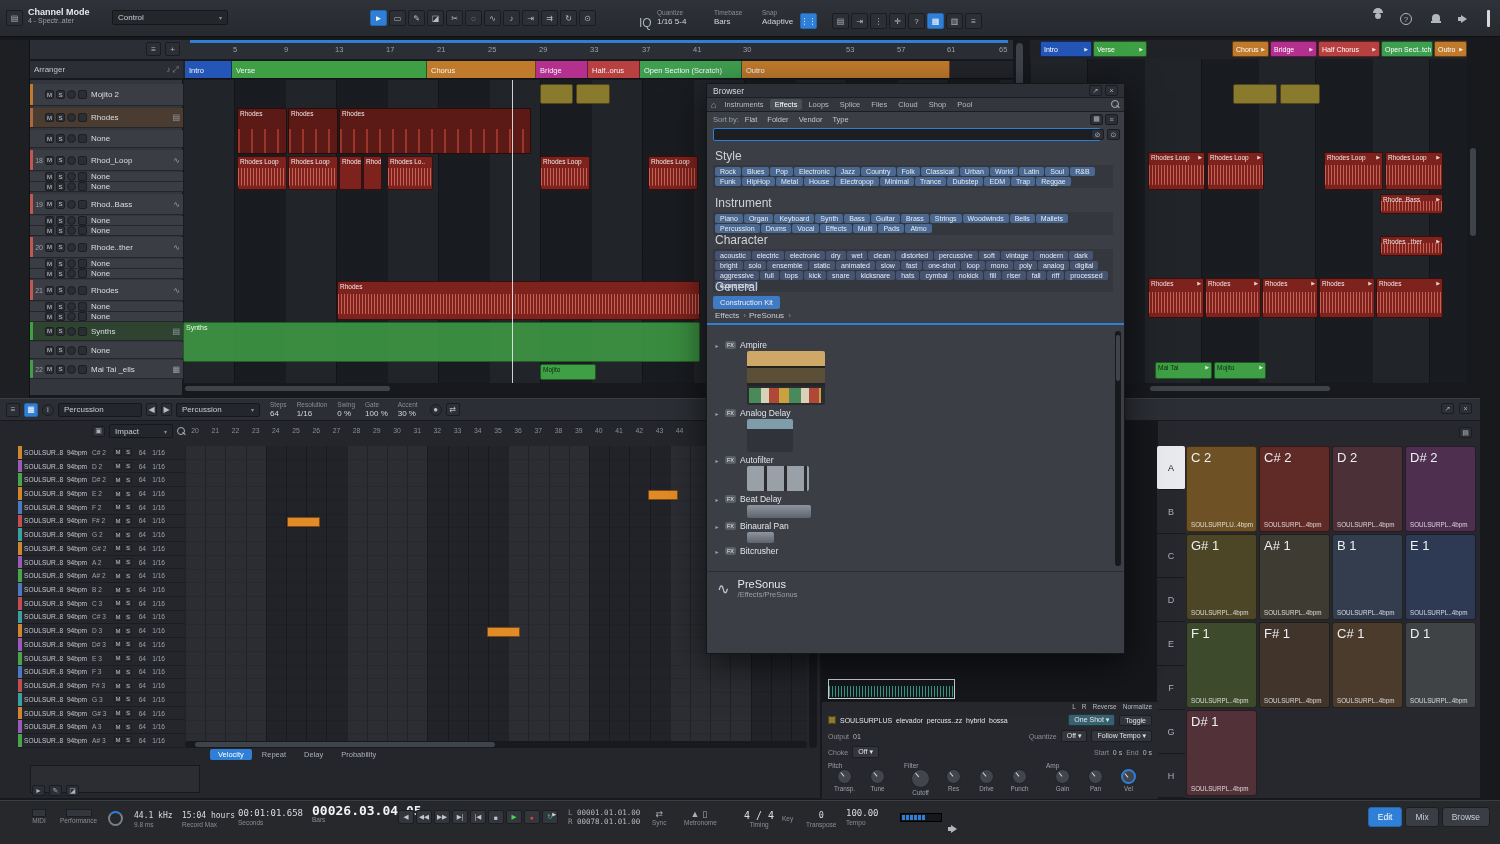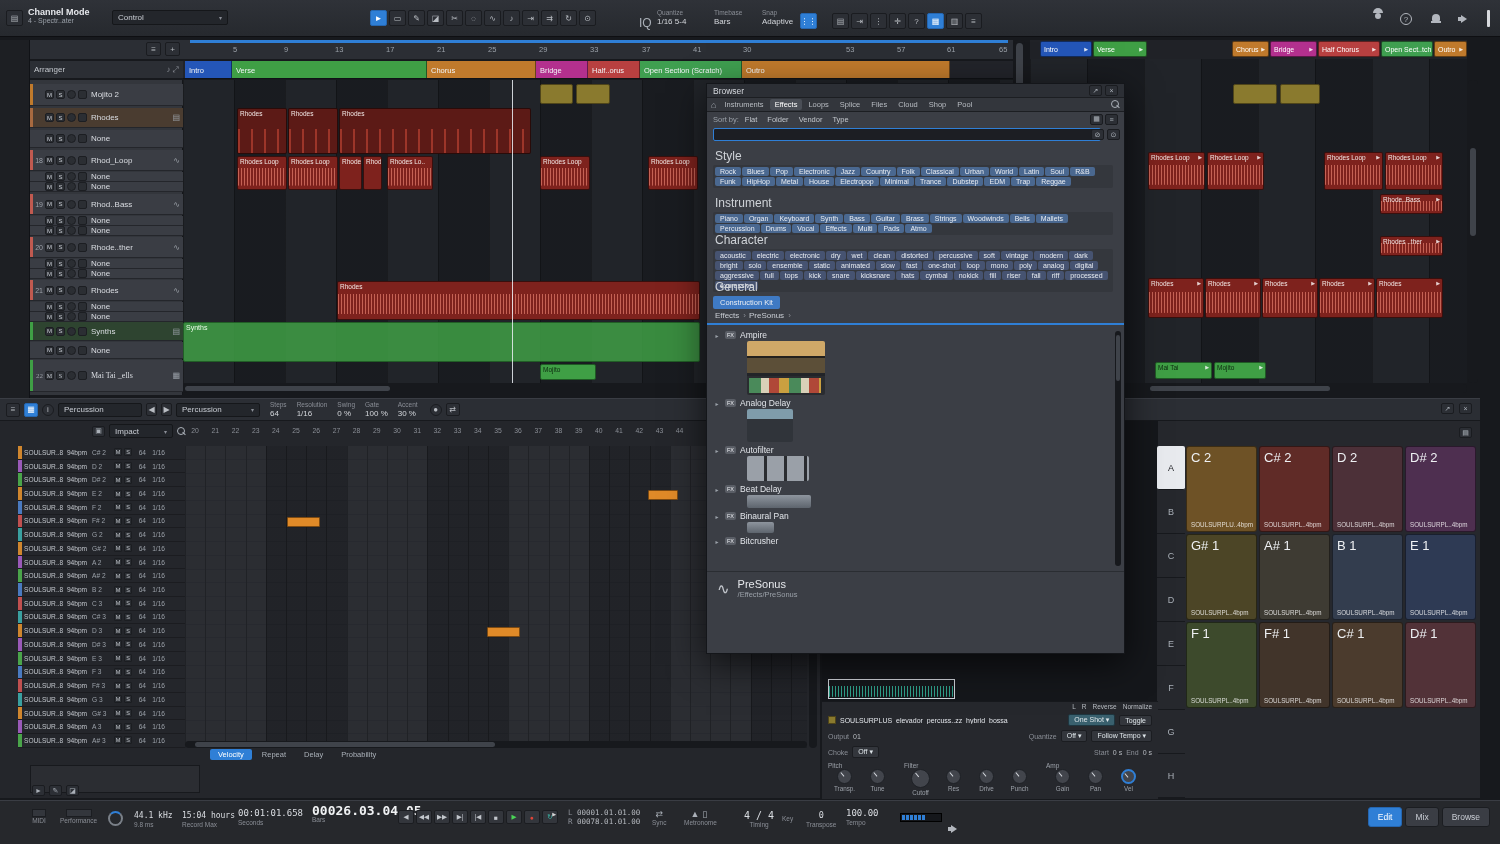--- a/index.html
+++ b/index.html
@@ -482,21 +482,21 @@
       <span class="stripe"></span>
       <span class="t-num"></span>
       <span class="t-btn">M</span>
       <span class="t-btn">S</span>
       <span class="t-dot"></span>
       <span class="t-mon"></span>
       <span class="t-name">None</span>
 
       <span class="t-icon"></span>
     </div>
-      <div class="trk track" style="top: 360px; height: 32px; font-family: Liberation Serif, serif;">
+      <div class="trk track" style="top: 360px; height: 19px;">
       <span class="stripe" style="background: rgb(63, 159, 69);"></span>
       <span class="t-num">22</span>
       <span class="t-btn">M</span>
       <span class="t-btn">S</span>
       <span class="t-dot"></span>
       <span class="t-mon"></span>
       <span class="t-name">Mai Tai _ells</span>
 
       <span class="t-icon">▦</span>
     </div>
@@ -982,20 +982,24 @@
         <div class="pad" style="background: rgb(61, 74, 44);">
         <span class="pad-note">F 1</span>
         <span class="pad-sample">SOULSURPL..4bpm</span>
       </div>
         <div class="pad" style="background: rgb(65, 52, 42);">
         <span class="pad-note">F# 1</span>
         <span class="pad-sample">SOULSURPL..4bpm</span>
       </div>
         <div class="pad" style="background: rgb(75, 59, 45);">
         <span class="pad-note">C# 1</span>
+        <span class="pad-sample">SOULSURPL..4bpm</span>
+      </div>
+        <div class="pad" style="background: rgb(64, 67, 69);">
+        <span class="pad-note">D 1</span>
         <span class="pad-sample">SOULSURPL..4bpm</span>
       </div>
         <div class="pad" style="background: rgb(82, 50, 56);">
         <span class="pad-note">D# 1</span>
         <span class="pad-sample">SOULSURPL..4bpm</span>
       </div>
       </div>
 
     <div class="smp">
       <div class="smp-row" style="justify-content:flex-end;gap:6px;padding-top:1px">
@@ -1229,21 +1233,21 @@
         </div>
     </div>
 
     <div class="crumb" style="position:absolute;left:8px;top:227px">
 
     <span>Effects</span>
         <span>PreSonus</span>
       </div>
     <div style="position:absolute;left:0;top:239px;width:100%;height:2px;background:#2f7fd6"></div>
 
-    <div style="position:absolute;left:6px;top:243px;width:398px;height:243px;overflow:hidden">
+    <div style="position:absolute;left:6px;top:253px;width:398px;height:243px;overflow:hidden">
 
     <div>
         <div class="fx-row">
           <span class="fx-caret">▸</span>
           <span class="fx-badge">FX</span>
           <span class="fx-name">Ampire</span>
         </div>
         <div class="fx-thumb thumb-ampire"></div>
       </div>
         <div>

